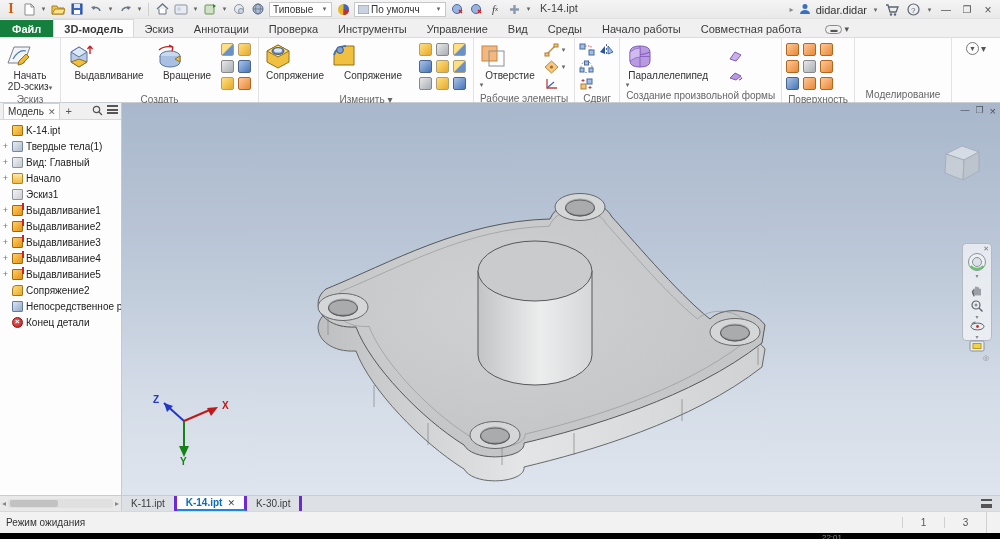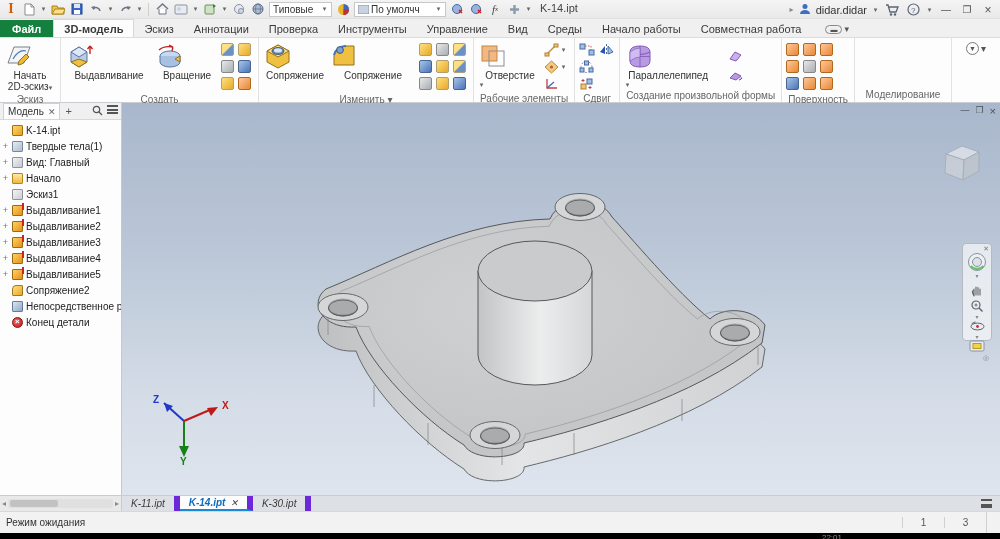--- a/index.html
+++ b/index.html
@@ -93,21 +93,21 @@
   .nav-dd { font-size:6px; color:#888; line-height:5px; }
   .nav-foot { align-self:flex-end; margin:auto 2px 0 0; font-size:7px; color:#888; }
   .triad { position:absolute; left:18px; bottom:28px; }
 
   
   .tabbar { height:16px; background:#dde1e5; display:flex; align-items:stretch; border-top:1px solid #c8ccd0; }
   .hscroll { width:122px; background:#e9e9e9; display:flex; align-items:center; padding:0 2px; gap:2px; border-right:1px solid #c8ccd0; }
   .hs-ar { color:#888; font-size:8px; }
   .hs-track { flex:1; height:9px; background:#e0e0e0; border-radius:2px; position:relative; }
   .hs-thumb { position:absolute; left:2px; top:1px; width:48px; height:7px; background:#c2c2c2; border-radius:2px; }
-  .dtab { display:flex; align-items:center; gap:5px; padding:0 9px; font-size:10px; color:#3a3a3a; border-right:6px solid #6d28d9; cursor:default;font-style:italic; }
+  .dtab { display:flex; align-items:center; gap:5px; padding:0 9px; font-size:10px; color:#3a3a3a; border-right:3px solid #6d28d9; cursor:default; }
   .dtab.active { background:#fdfdfd; color:#0a6cc0; border-bottom:2px solid #1a8ad8; font-weight:bold; }
   .dtab .tx { color:#444; font-weight:normal; font-size:9px; }
   .tabbar-burger { margin-left:auto; padding:0 8px; display:flex; align-items:center; color:#555; }
 
   
   .statusbar { height:22px; background:#f2f2f2; display:flex; align-items:center; padding-left:6px; font-size:10px; color:#333; border-top:1px solid #d8d8d8; }
   .sb-right { margin-left:auto; display:flex; height:100%; align-items:center; }
   .sb-cell { width:42px; text-align:center; border-left:1px solid #d0d0d0; color:#555; }
   .sb-end { width:14px; border-left:1px solid #d0d0d0; height:100%; }
 

